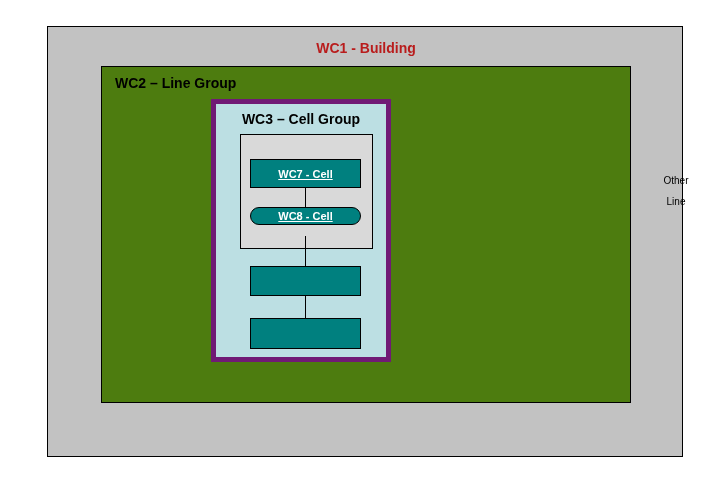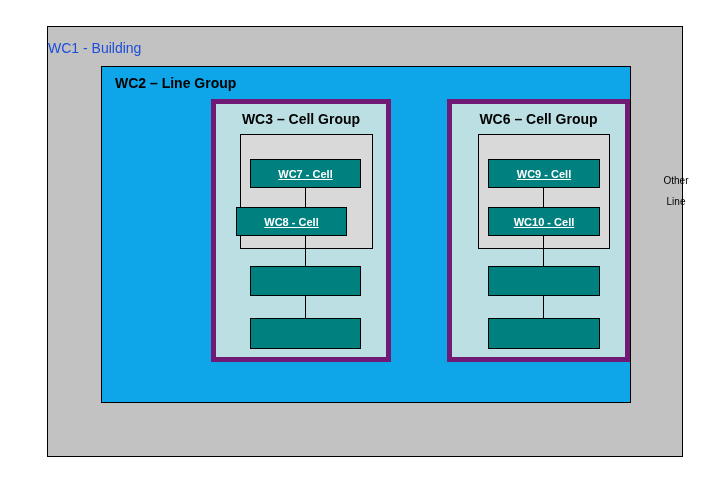--- a/index.html
+++ b/index.html
@@ -29,31 +29,31 @@
   
   #building {
     left: 47px; top: 26px;
     width: 636px; height: 431px;
     background: #c2c2c2;
   }
   #building-title {
     position: absolute;
     left: 0; top: 13px;
     width: 636px;
-    text-align: left;
+    text-align: center;
     font-size: 14px;
-    font-weight: normal;
-    color: #1d4ed8;
+    font-weight: bold;
+    color: #b91c1c;
     letter-spacing: 0px;
   }
   
   #linegroup {
     left: 53px; top: 39px;
     width: 530px; height: 337px;
-    background: #0ea5e9;
+    background: #4d7c0f;
     padding-left: 8px;
   }
   #linegroup-title {
     position: absolute;
     left: 13px; top: 8px;
     font-size: 14px;
     font-weight: bold;
     color: #000000;
   }
   
@@ -97,21 +97,21 @@
     font-size: 11px;
     font-weight: bold;
     display: flex;
     align-items: center;
     justify-content: center;
     text-align: right;
     text-decoration: underline;
   }
   
   #cg3-cell-a { left: 34px; top: 55px;  width: 111px; height: 29px; }
-  #cg3-cell-b { left: 20px; top: 103px; width: 111px; height: 29px; }
+  #cg3-cell-b { left: 34px; top: 103px; width: 111px; height: 18px; border-radius: 10px; }
   #cg3-cell-c { left: 34px; top: 162px; width: 111px; height: 30px; }
   #cg3-cell-d { left: 34px; top: 214px; width: 111px; height: 31px; }
   
   #cg6-cell-a { left: 36px; top: 55px;  width: 112px; height: 29px; }
   #cg6-cell-b { left: 36px; top: 103px; width: 112px; height: 29px; }
   #cg6-cell-c { left: 36px; top: 162px; width: 112px; height: 30px; }
   #cg6-cell-d { left: 36px; top: 214px; width: 112px; height: 31px; }
   
   .connector {
     position: absolute;
@@ -155,34 +155,20 @@
         <div class="connector" id="cg3-conn-1"></div>
         <div class="connector" id="cg3-conn-2"></div>
         <div class="connector" id="cg3-conn-3"></div>
 
         <div class="cell" id="cg3-cell-a">WC7 - Cell</div>
         <div class="cell" id="cg3-cell-b">WC8 - Cell</div>
         <div class="cell" id="cg3-cell-c"></div>
         <div class="cell" id="cg3-cell-d"></div>
       </div>
 
-      <div class="cellgroup" id="cellgroup-6">
-        <div class="cellgroup-title">WC6 – Cell Group</div>
-
-        <div class="inner-gray" id="inner-gray-6"></div>
-
-        <div class="connector" id="cg6-conn-1"></div>
-        <div class="connector" id="cg6-conn-2"></div>
-        <div class="connector" id="cg6-conn-3"></div>
-
-        <div class="cell" id="cg6-cell-a">WC9 - Cell</div>
-        <div class="cell" id="cg6-cell-b">WC10 - Cell</div>
-        <div class="cell" id="cg6-cell-c"></div>
-        <div class="cell" id="cg6-cell-d"></div>
-      </div>
 
     </div>
 
     <div id="other-lines">
       <div>Other</div>
       <div>Line</div>
     </div>
 
   </div>
 </div>

